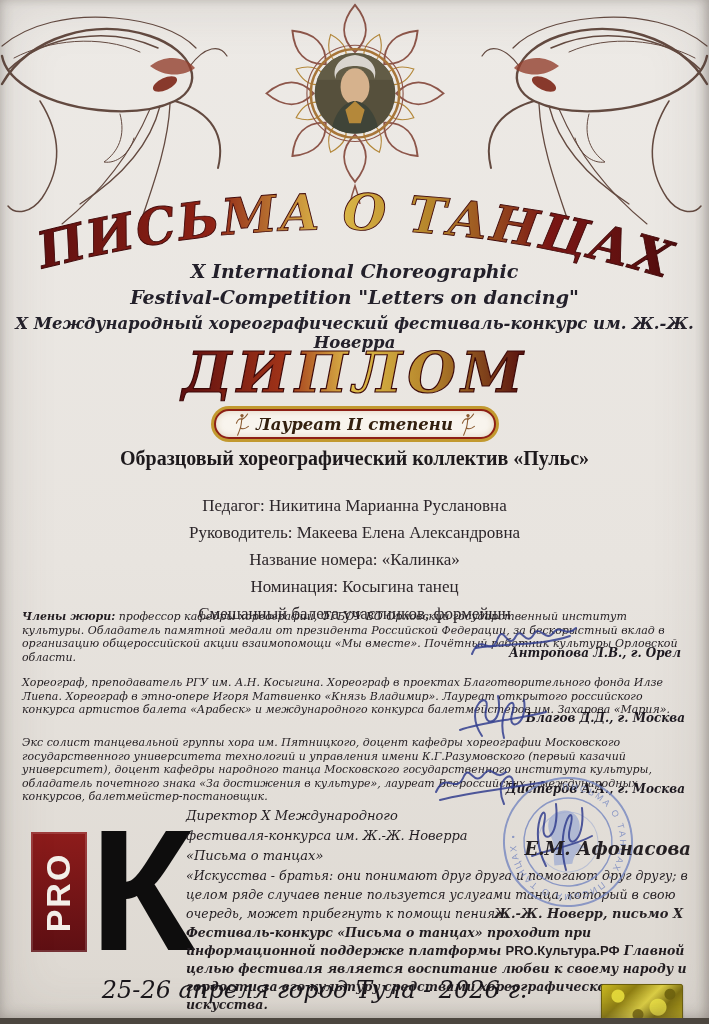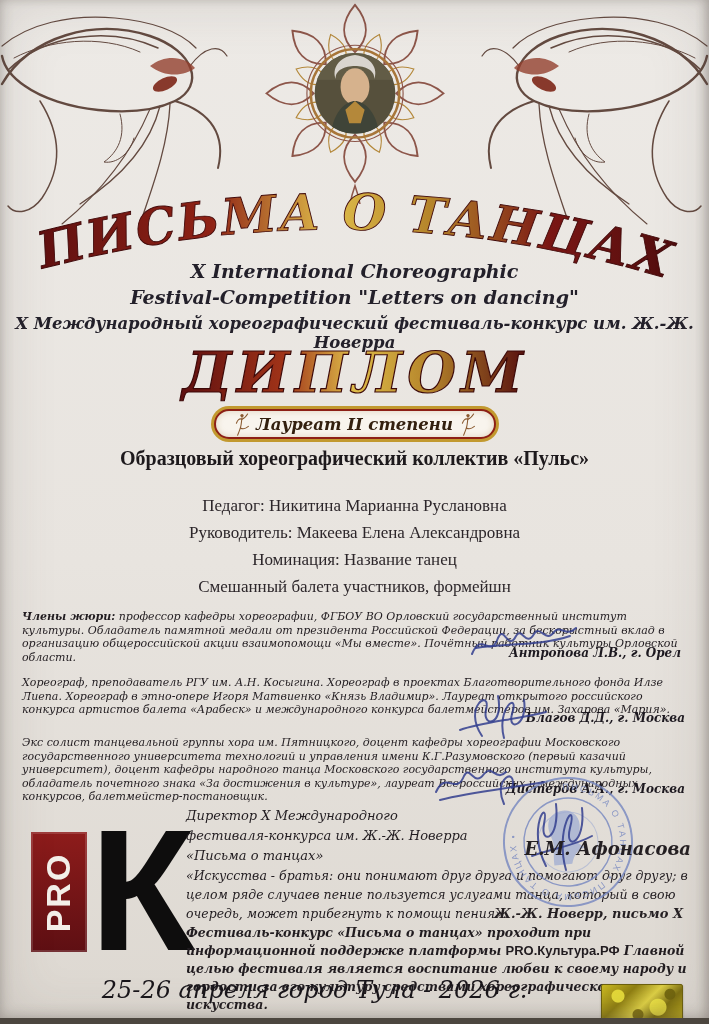--- a/index.html
+++ b/index.html
@@ -231,21 +231,22 @@
         <path d="M8,20 C6.5,24 5.5,27 4.5,29"></path>
         <path d="M8,20 C11.5,22 14.5,21 18,18"></path>
       </g>
     </svg>
   </div>
 
   <div class="recipient">
     <div class="collective">Образцовый хореографический коллектив «Пульс»</div>
     <div class="rline">Педагог: Никитина Марианна Руслановна</div>
     <div class="rline">Руководитель: Макеева Елена Александровна</div>
-    <div class="rline">Номинация: Название танец</div>
+    <div class="rline">Название номера: «Калинка»</div>
+    <div class="rline">Номинация: Косыгина танец</div>
     <div class="rline">Смешанный балета участников, формейшн</div>
   </div>
 
   <div class="jury-par" style="top:610px;">
     <span class="lead">Члены жюри:</span><span> профессор кафедры хореографии, ФГБОУ ВО Орловский государственный институт культуры. Обладатель памятной медали от президента Российской Федерации, за бескорыстный вклад в организацию общероссийской акции взаимопомощи «Мы вместе». Почётный работник культуры Орловской области.</span>
   </div>
   <svg class="sig" style="left:468px;top:622px;width:112px;height:44px;" viewBox="0 0 112 44">
     <path d="M4,32 C14,8 22,38 30,16 C36,2 40,30 48,14 C54,4 58,26 66,12 C72,2 78,22 86,10 C92,2 98,16 108,6"></path>
     <path d="M8,26 C40,21 72,24 102,14" stroke-width="1"></path>
   </svg>

